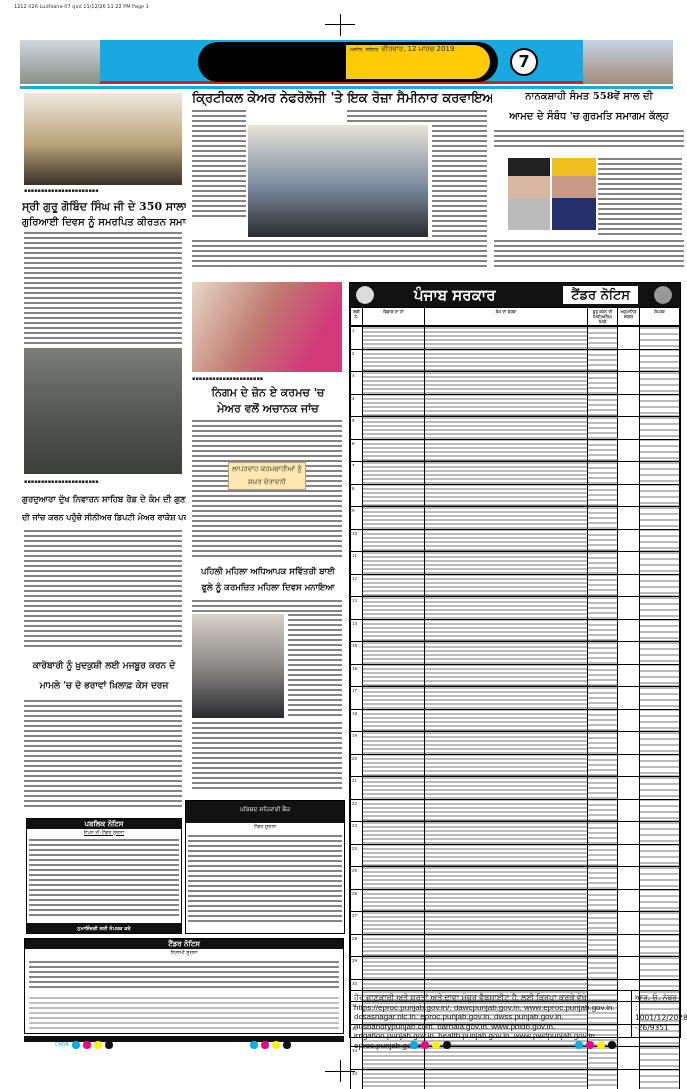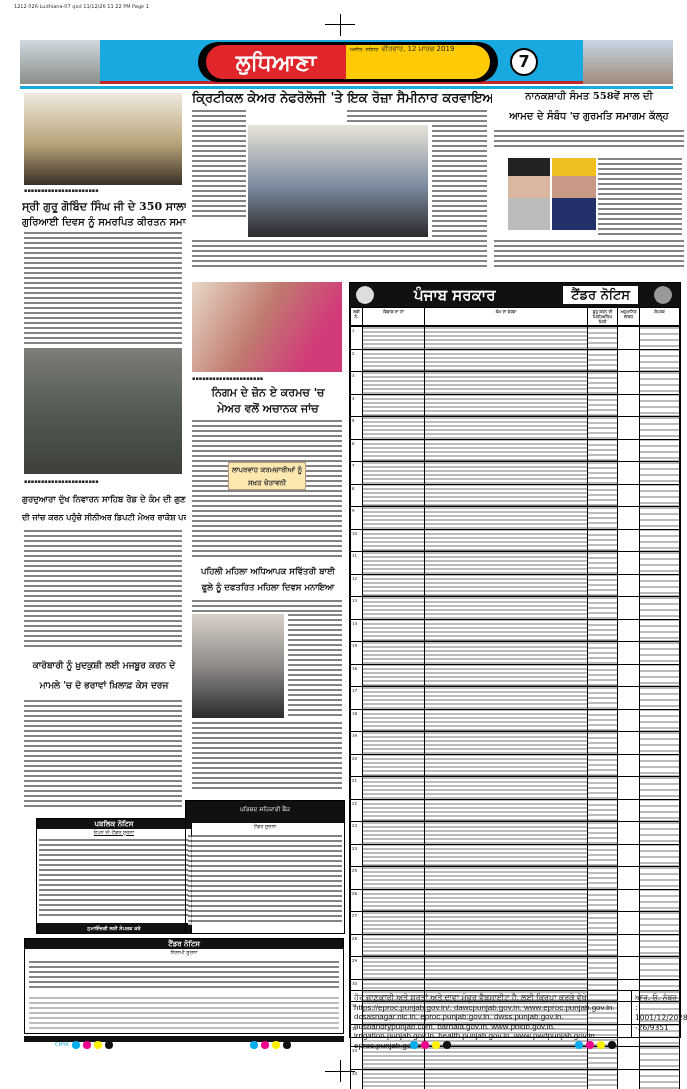--- a/index.html
+++ b/index.html
@@ -28,36 +28,35 @@
 table{border-collapse:collapse;width:100%;font-size:4px}
 td,th{border:1px solid #000;padding:1px;vertical-align:top}
 .trow td{height:22.5px}
 .tf{position:absolute;left:349px;top:990px;width:332px;height:48px;border:1px solid #000;display:flex}
 .tf .l{flex:1;font-family:"Liberation Sans Narrow","Liberation Sans",sans-serif;font-size:8px;line-height:9.5px;padding:2px 4px;border-right:1px solid #000}
 .tf .r{width:48px;font-size:7.5px;line-height:10px;padding:2px 3px}
 .box{position:absolute;border:1px solid #000}
 .boxh{background:#111;color:#fff;font-size:7px;text-align:center;font-weight:bold;height:10px;line-height:10px}
 .cmyk{position:absolute;top:1041px;height:8px;display:flex;gap:3px}
 .dot{width:8px;height:8px;border-radius:50%}
-.hlbox{position:absolute;left:255px;top:380px;width:80px;height:28px;background:#fde9b0;border:1px solid #b98;font-family:"DejaVu Serif",serif;font-size:7px;font-weight:bold;color:#7a3;text-align:center;line-height:13px;color:#333}
+.hlbox{position:absolute;left:255px;top:380px;width:80px;height:28px;background:#fde9b0;border:1px solid #b98;font-family:"DejaVu Serif",serif;font-size:7px;font-weight:normal;color:#7a3;text-align:center;line-height:13px;color:#333}
 </style>
 </head>
 <body>
 
 <div class="slug">1212 026-Ludhiana-07 qxd 11/12/26 11 22 PM Page 1</div>
 <div class="crop" style="left:340px;top:14px;width:1px;height:22px"></div>
 <div class="crop" style="left:325px;top:24px;width:30px;height:1px"></div>
 <div class="crop" style="left:340px;top:1060px;width:1px;height:22px"></div>
 <div class="crop" style="left:325px;top:1071px;width:30px;height:1px"></div>
 
 <div class="masthead">
   <div class="mh-photo" style="left:0;width:80px"></div>
   <div class="mh-photo" style="right:0;width:90px;background:linear-gradient(180deg,#c6d6e6,#a08a7a)"></div>
   <div class="mh-center">
-    <div class="mh-red">ਲੁਧਿਆਣਾ</div>
     <div class="mh-yel">
       <div class="s">ਅਜੀਤ, ਜਲੰਧਰ</div>
       <div class="d">ਵੀਰਵਾਰ, 12 ਮਾਰਚ 2019</div>
     </div>
   </div>
   <div class="pg">7</div>
 </div>
 <div class="blue"></div>
 
 <div class="photo" style="left:24px;top:93px;width:158px;height:92px;background:linear-gradient(180deg,#efe9de,#b9a47a 55%,#3a3026)"></div>
@@ -67,21 +66,21 @@
 <div class="txt" style="left:24px;top:232px;width:158px;height:112px"></div>
 <div class="photo" style="left:24px;top:348px;width:158px;height:126px;background:linear-gradient(180deg,#7c7e78,#555a55 50%,#3c3f3a)"></div>
 <div class="cap" style="left:24px;top:478px;width:158px">▪▪▪▪▪▪▪▪▪▪▪▪▪▪▪▪▪▪▪▪▪▪</div>
 <div class="hl" style="left:22px;top:494px;width:164px;font-size:8.5px">ਗੁਰਦੁਆਰਾ ਦੁੱਖ ਨਿਵਾਰਨ ਸਾਹਿਬ ਰੋਡ ਦੇ ਕੰਮ ਦੀ ਗੁਣਵੱਤਾ</div>
 <div class="hl" style="left:22px;top:512px;width:164px;font-size:8px">ਦੀ ਜਾਂਚ ਕਰਨ ਪਹੁੰਚੇ ਸੀਨੀਅਰ ਡਿਪਟੀ ਮੇਅਰ ਰਾਕੇਸ਼ ਪਰਾਸ਼ਰ</div>
 <div class="txt" style="left:24px;top:530px;width:158px;height:118px"></div>
 <div class="hl" style="left:22px;top:660px;width:164px;font-size:9px">ਕਾਰੋਬਾਰੀ ਨੂੰ ਖ਼ੁਦਕੁਸ਼ੀ ਲਈ ਮਜਬੂਰ ਕਰਨ ਦੇ</div>
 <div class="hl" style="left:22px;top:680px;width:164px;font-size:9px">ਮਾਮਲੇ 'ਚ ਦੋ ਭਰਾਵਾਂ ਖ਼ਿਲਾਫ਼ ਕੇਸ ਦਰਜ</div>
 <div class="txt" style="left:24px;top:700px;width:158px;height:108px"></div>
 
-<div class="box" style="left:36px;top:818px;width:156px;height:116px">
+<div class="box" style="left:26px;top:818px;width:156px;height:116px">
   <div class="boxh">ਪਬਲਿਕ ਨੋਟਿਸ</div>
   <div style="font-size:5px;text-align:center;text-decoration:underline">ਓਪਨ ਈ-ਟੈਂਡਰ ਸੂਚਨਾ</div>
   <div class="txt" style="left:2px;top:20px;width:150px;height:80px;position:absolute"></div>
   <div class="boxh" style="position:absolute;bottom:0;width:100%;font-size:5px">ਨੁਮਾਇੰਦਗੀ ਲਈ ਸੰਪਰਕ ਕਰੋ</div>
 </div>
 <div class="box" style="left:185px;top:800px;width:160px;height:134px">
   <div style="background:#111;color:#fff;height:22px;font-size:6px;text-align:center;padding-top:4px">ਪਰਿਸ਼ਦ ਸਹਿਕਾਰੀ ਬੈਂਕ</div>
   <div style="font-size:5px;text-align:center">ਟੈਂਡਰ ਸੂਚਨਾ</div>
   <div class="txt" style="left:2px;top:34px;width:154px;height:90px;position:absolute"></div>
 </div>
@@ -100,21 +99,21 @@
 <div class="txt" style="left:432px;top:125px;width:55px;height:112px"></div>
 <div class="txt" style="left:192px;top:240px;width:295px;height:30px"></div>
 
 <div class="photo" style="left:192px;top:282px;width:150px;height:90px;background:linear-gradient(120deg,#e8d8c8,#c07a70 45%,#d23a7a 80%)"></div>
 <div class="cap" style="left:192px;top:375px;width:150px">▪▪▪▪▪▪▪▪▪▪▪▪▪▪▪▪▪▪▪▪▪</div>
 <div class="hl" style="left:190px;top:386px;width:156px;font-size:11px">ਨਿਗਮ ਦੇ ਜ਼ੋਨ ਏ ਕਰਮਚ 'ਚ</div>
 <div class="hl" style="left:190px;top:402px;width:156px;font-size:11px">ਮੇਅਰ ਵਲੋਂ ਅਚਾਨਕ ਜਾਂਚ</div>
 <div class="txt" style="left:192px;top:420px;width:150px;height:140px"></div>
 <div class="hlbox" style="left:228px;top:462px;width:78px">ਲਾਪਰਵਾਹ ਕਰਮਚਾਰੀਆਂ ਨੂੰ ਸਖ਼ਤ ਚੇਤਾਵਨੀ</div>
 <div class="hl" style="left:190px;top:566px;width:156px;font-size:8.5px">ਪਹਿਲੀ ਮਹਿਲਾ ਅਧਿਆਪਕ ਸਵਿੱਤਰੀ ਬਾਈ</div>
-<div class="hl" style="left:190px;top:582px;width:156px;font-size:8.5px">ਫੂਲੇ ਨੂੰ ਦਫਤਰਿਤ ਮਹਿਲਾ ਦਿਵਸ ਮਨਾਇਆ</div>
+<div class="hl" style="left:190px;top:582px;width:156px;font-size:8.5px">ਫੂਲੇ ਨੂੰ ਕਰਮਚਿਤ ਮਹਿਲਾ ਦਿਵਸ ਮਨਾਇਆ</div>
 <div class="txt" style="left:192px;top:600px;width:150px;height:12px"></div>
 <div class="photo" style="left:192px;top:614px;width:92px;height:104px;background:linear-gradient(180deg,#d8d2c8,#8d8a88 50%,#2b2b2e)"></div>
 <div class="txt" style="left:288px;top:614px;width:54px;height:104px"></div>
 <div class="txt" style="left:192px;top:722px;width:150px;height:70px"></div>
 
 <div class="hl" style="left:494px;top:90px;width:190px;font-size:10px">ਨਾਨਕਸ਼ਾਹੀ ਸੰਮਤ 558ਵੇਂ ਸਾਲ ਦੀ</div>
 <div class="hl" style="left:494px;top:110px;width:190px;font-size:10px">ਆਮਦ ਦੇ ਸੰਬੰਧ 'ਚ ਗੁਰਮਤਿ ਸਮਾਗਮ ਕੱਲ੍ਹ</div>
 <div class="txt" style="left:494px;top:130px;width:190px;height:20px"></div>
 <div class="photo" style="left:508px;top:158px;width:42px;height:72px;background:linear-gradient(180deg,#222 0 25%,#d9b7a0 25% 55%,#bbb 55%)"></div>
 <div class="photo" style="left:552px;top:158px;width:44px;height:72px;background:linear-gradient(180deg,#f0c020 0 25%,#c89a86 25% 55%,#23306a 55%)"></div>

